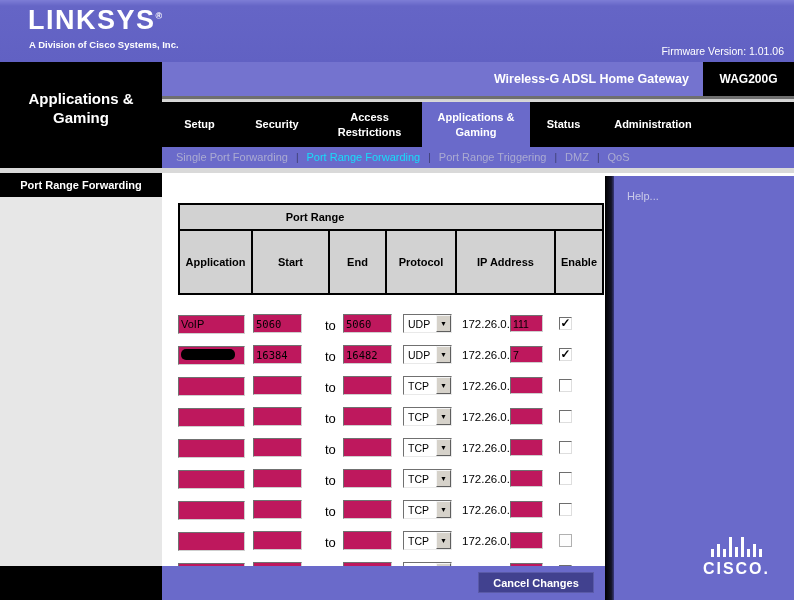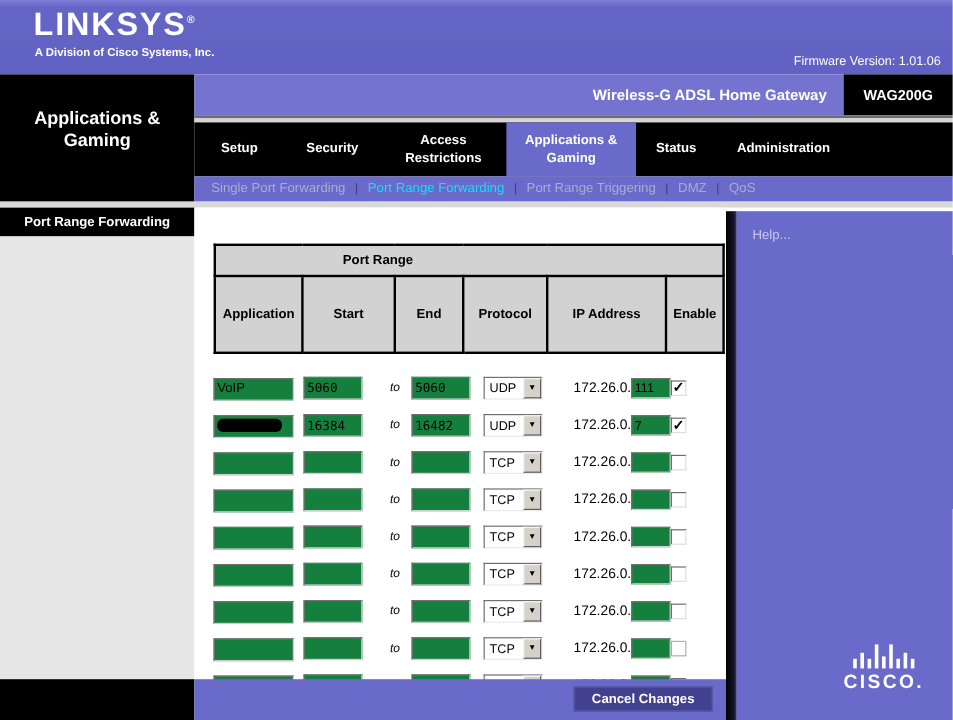--- a/index.html
+++ b/index.html
@@ -69,39 +69,39 @@
   .ptable td,.ptable th{background:#d2d2d2;border:2px solid #000;
     font-size:11px;font-weight:bold;color:#000;}
   .group-cell{height:22px;}
   .group-label{display:block;width:130px;margin-left:69px;text-align:center;}
   .ptable th{padding:25px 2px;}
   .w-app{width:67px}.w-start{width:71px}.w-end{width:51px}
   .w-proto{width:64px}.w-ip{width:93px}.w-en{width:42px}
 
   #rows{position:absolute;left:16px;top:137px;width:420px;}
   .trow{position:relative;height:31px;width:420px;}
-  .w98{background:#15803d;border:1px solid;border-color:#707070 #cfcfcf #cfcfcf #707070;
+  .w98{background:#be185d;border:1px solid;border-color:#707070 #cfcfcf #cfcfcf #707070;
     height:15px;font-size:11px;padding:1px 2px;box-sizing:content-box;}
   .num{font-family:"DejaVu Sans Mono",monospace;font-size:10.5px;}
   .c-app{position:absolute;left:0;top:4px;}
   .in-app{width:61px;}
   .redact{display:none;position:absolute;left:3px;top:4px;width:54px;height:11px;
     background:#000;border-radius:5px;}
   .redact[data-on="true"]{display:block;}
   .c-start{position:absolute;left:75px;top:4px;width:43px;}
-  .c-to{position:absolute;left:147px;top:8px;font-size:10px;color:#000;font-style:italic;}
+  .c-to{position:absolute;left:147px;top:8px;font-size:13px;color:#000;}
   .c-end{position:absolute;left:165px;top:4px;width:43px;}
   .c-proto{position:absolute;left:225px;top:4px;}
   .fake-select{width:49px;height:19px;background:#fff;display:flex;align-items:center;
     border:1px solid;border-color:#707070 #e9e9e9 #e9e9e9 #707070;box-sizing:border-box;}
   .sel-text{flex:1;font-size:10.5px;padding-left:4px;}
   .sel-btn{width:15px;height:100%;background:#d6d2ca;display:flex;align-items:center;
     justify-content:center;font-size:7px;color:#000;
     border:1px solid;border-color:#f5f5f5 #5f5f5f #5f5f5f #f5f5f5;box-sizing:border-box;}
-  .c-ip{position:absolute;left:284px;top:5px;font-size:11.5px;white-space:nowrap;margin-left:16px;}
+  .c-ip{position:absolute;left:284px;top:5px;font-size:11.5px;white-space:nowrap;}
   .in-ip{width:27px;height:13px;font-size:10.5px;}
   .c-cb{position:absolute;left:381px;top:7px;}
   .cb{width:13px;height:13px;background:#fff;display:flex;align-items:center;
     justify-content:center;border:1px solid;border-color:#6e6e6e #dedede #dedede #6e6e6e;
     box-sizing:border-box;}
   .cb[data-state="checked"]::before{content:"✓";font-size:12px;font-weight:bold;
     color:#000;line-height:1;margin-top:-2px;}
   .cb[data-state="flat"]{border:1px solid #b0b0b0;background:#fdfdfd;}
 
   

